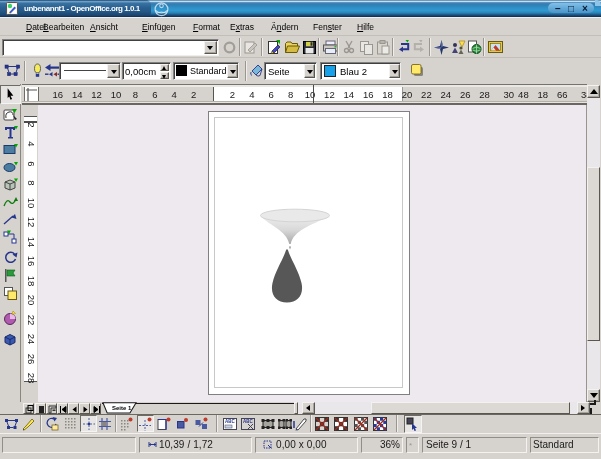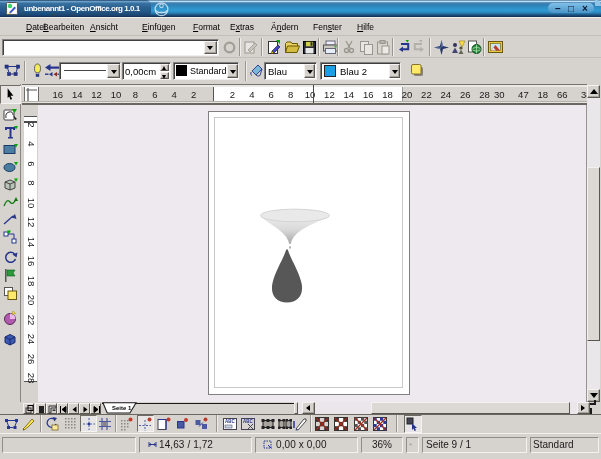--- a/index.html
+++ b/index.html
@@ -220,21 +220,21 @@
  <div class="tbtxt" style="left:190px;top:66px;font-size:9px;">Standard</div>
  <div class="cbtn" style="left:227px;top:64px;width:11px;height:14px;"></div>
  <div class="darr" style="left:229.5px;top:70px;"></div>
  <div class="sep" style="left:245px;top:61px;height:20px;"></div>
  <svg class="ticon" style="left:249px;top:62px;" viewBox="0 0 17 17">
       <path d="M3 9 L9 3 L13 7 L7 13 Z" fill="#7ab8d8" stroke="#26368f" stroke-width="0.9"></path>
       <path d="M7 13 Q9 15 11 13.5 L13 7" fill="none" stroke="#26368f" stroke-width="0.9"></path>
       <path d="M2 10 Q1 13 3 13.5" stroke="#26368f" fill="none" stroke-width="0.9"></path>
     </svg>
  <div class="combo" style="left:264px;top:62px;width:53px;height:18px;"></div>
- <div class="tbtxt" style="left:268px;top:66px;">Blau</div>
+ <div class="tbtxt" style="left:268px;top:66px;">Seite</div>
  <div class="cbtn" style="left:304px;top:64px;width:11px;height:14px;"></div>
  <div class="darr" style="left:306.5px;top:70px;"></div>
  <div class="combo" style="left:320px;top:62px;width:81px;height:18px;"></div>
  <div style="left:324px;top:65px;width:12px;height:12px;background:#18a0e8;border:1px solid #222;"></div>
  <div class="tbtxt" style="left:340px;top:66px;">Blau 2</div>
  <div class="cbtn" style="left:389px;top:64px;width:11px;height:14px;"></div>
  <div class="darr" style="left:391.5px;top:70px;"></div>
  <svg class="ticon" style="left:409px;top:62px;" viewBox="0 0 17 17">
       <rect x="5" y="5" width="9" height="9" rx="1.5" fill="#8a867f"></rect>
       <rect x="2.5" y="2.5" width="9.5" height="9.5" rx="1.5" fill="#ffe96a" stroke="#6a5a10" stroke-width="0.8"></rect>
@@ -264,22 +264,22 @@
  <div class="rulnum" style="left:300.0px;top:88.5px;width:20px;text-align:center;">10</div>
  <div class="rulnum" style="left:319.4px;top:88.5px;width:20px;text-align:center;">12</div>
  <div class="rulnum" style="left:338.8px;top:88.5px;width:20px;text-align:center;">14</div>
  <div class="rulnum" style="left:358.2px;top:88.5px;width:20px;text-align:center;">16</div>
  <div class="rulnum" style="left:377.6px;top:88.5px;width:20px;text-align:center;">18</div>
  <div class="rulnum" style="left:397.0px;top:88.5px;width:20px;text-align:center;">20</div>
  <div class="rulnum" style="left:416.4px;top:88.5px;width:20px;text-align:center;">22</div>
  <div class="rulnum" style="left:435.8px;top:88.5px;width:20px;text-align:center;">24</div>
  <div class="rulnum" style="left:455.2px;top:88.5px;width:20px;text-align:center;">26</div>
  <div class="rulnum" style="left:474.6px;top:88.5px;width:20px;text-align:center;">28</div>
- <div class="rulnum" style="left:494.0px;top:88.5px;width:20px;text-align:left;">30</div>
- <div class="rulnum" style="left:513.4px;top:88.5px;width:20px;text-align:center;">47</div>
+ <div class="rulnum" style="left:494.0px;top:88.5px;width:20px;text-align:right;">30</div>
+ <div class="rulnum" style="left:513.4px;top:88.5px;width:20px;text-align:center;">48</div>
  <div class="rulnum" style="left:532.8px;top:88.5px;width:20px;text-align:center;">18</div>
  <div class="rulnum" style="left:552.2px;top:88.5px;width:20px;text-align:center;">66</div>
  <div class="rulnum" style="left:571.6px;top:88.5px;width:20px;text-align:right;">38</div>
  <div style="left:22px;top:84px;width:565px;height:1.2px;background:#76726c;"></div>
  <div style="left:22px;top:85.3px;width:565px;height:1.5px;background:#eae8e4;"></div>
  <div style="left:22px;top:100.6px;width:565px;height:1px;background:#b4b0aa;"></div>
  <div style="left:22px;top:101.6px;width:565px;height:1.6px;background:#e6e4e0;"></div>
  <div style="left:313px;top:85px;width:1.3px;height:18px;background:#4a4a4a;z-index:2;"></div>
  <div style="left:24px;top:121.3px;width:13px;height:1.3px;background:#4a4a4a;z-index:2;"></div>
  <div id="canvtop"></div>
@@ -609,29 +609,29 @@
       <rect x="2" y="2" width="6" height="6" fill="#445" stroke="#222"></rect>
       <path d="M7 7 L12 12 L10 12 L11 14.5 L9.5 15 L8.5 12.5 L7 14 Z" fill="#26368f"></path>
     </svg>
  <div id="statusbar"></div>
  <div class="panel" style="left:2px;width:134px;"></div>
  <div class="panel" style="left:139px;width:113px;"></div>
  <svg style="left:148px;top:440px;width:9px;height:9px;" viewBox="0 0 9 9">
       <path d="M1 2 L1 7 M1 4.5 L8 4.5 M8 2 L8 7" stroke="#26368f" fill="none"></path>
       <path d="M3 3 L1 4.5 L3 6 Z M6 3 L8 4.5 L6 6 Z" fill="#26368f"></path>
     </svg>
- <div style="left:159px;top:439px;font-size:10px;color:#1a1a1a;letter-spacing:0.1px;">14,63 / 1,72</div>
+ <div style="left:159px;top:439px;font-size:10px;color:#1a1a1a;letter-spacing:0.1px;">10,39 / 1,72</div>
  <div class="panel" style="left:255px;width:103px;"></div>
  <svg style="left:263px;top:440px;width:9px;height:9px;" viewBox="0 0 9 9">
       <rect x="1" y="1" width="7" height="7" fill="none" stroke="#26368f" stroke-dasharray="1.5 1"></rect>
       <path d="M5 5 L8.5 8.5" stroke="#26368f"></path>
     </svg>
  <div style="left:276px;top:439px;font-size:10px;color:#1a1a1a;letter-spacing:0.1px;">0,00 x 0,00</div>
  <div class="panel" style="left:361px;width:42px;"></div>
- <div style="left:361px;top:439px;width:42px;text-align:center;font-size:10px;color:#1a1a1a;">36%</div>
+ <div style="left:361px;top:439px;width:58px;text-align:center;font-size:10px;color:#1a1a1a;">36%</div>
  <div class="panel" style="left:406px;width:13px;"></div>
  <div style="left:409px;top:441px;font-size:8px;color:#999;">*</div>
  <div class="panel" style="left:422px;width:105px;"></div>
  <div style="left:426px;top:439px;font-size:10px;color:#1a1a1a;">Seite 9 / 1</div>
  <div class="panel" style="left:530px;width:69px;"></div>
  <div style="left:533px;top:439px;font-size:10px;color:#1a1a1a;">Standard</div>
  <svg id="pagedraw" style="left:250px;top:200px;width:90px;height:110px;" viewBox="0 0 90 110">
   <defs>
    <linearGradient id="fg" x1="0" y1="0" x2="0" y2="1">
     <stop offset="0" stop-color="#ededed"></stop>

